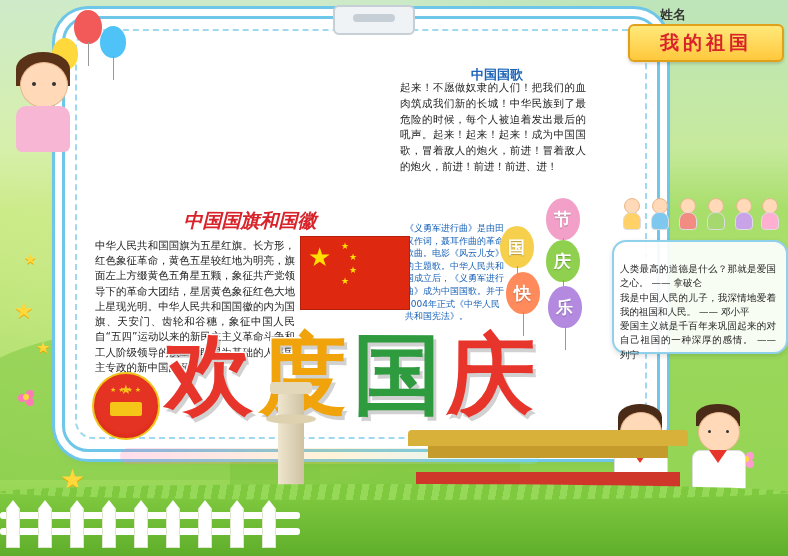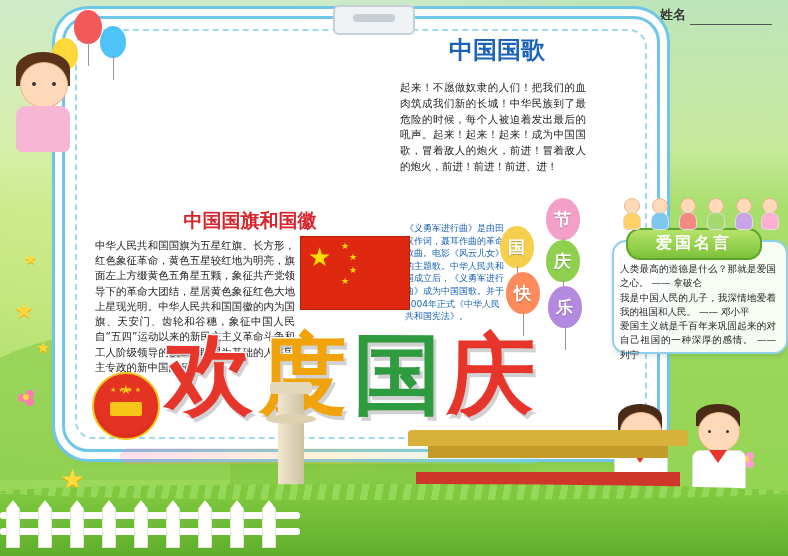--- a/index.html
+++ b/index.html
@@ -73,32 +73,32 @@
     border:2px solid #c6ced6;border-radius:6px;
   }
   .clip:after{content:"";position:absolute;left:18px;top:7px;width:42px;height:8px;background:#c6ced6;border-radius:4px;}
 
   
   .h-title{
     font-family:"DejaVu Sans","Liberation Sans",sans-serif;
     font-weight:bold;text-align:center;
   }
   .t-purple{color:#a23fa0;}
-  .t-red{color:#d8232a;}
+  .t-red{color:#d8232a;font-style:italic;}
   .t-blue{color:#1a63b8;}
   .body-text{
     font-size:10.5px;line-height:1.45;color:#222;text-align:justify;
   }
 
   #a1{position:absolute;left:100px;top:46px;width:300px;font-size:21px;}
   #a1txt{position:absolute;left:95px;top:80px;width:310px;}
   #a2{position:absolute;left:95px;top:208px;width:310px;font-size:19px;}
   #a2txt{position:absolute;left:95px;top:238px;width:200px;}
 
-  #b1{position:absolute;left:412px;top:34px;width:170px;font-size:24px;}
+  #b1{position:absolute;left:412px;top:66px;width:170px;font-size:13px;}
   #b1txt{position:absolute;left:400px;top:80px;width:186px;line-height:1.5;}
 
   #c1txt{position:absolute;left:405px;top:222px;width:100px;font-size:9px;line-height:1.4;color:#1a63b8;}
 
   
   .flag{
     position:absolute;left:300px;top:236px;width:108px;height:72px;background:#de2910;
     border:1px solid #b5200c;
   }
   .flag .s{position:absolute;color:#ffde00;line-height:1;}
@@ -299,23 +299,23 @@
   <div class="balloon" style="left:506px;top:272px;background:#ff8a5b;"></div>
   <div class="btext" style="left:514px;top:282px;">快</div>
 
   <div class="balloon" style="left:548px;top:286px;background:#b38ae0;"></div>
   <div class="btext" style="left:556px;top:296px;">乐</div>
 
   <div class="balloon" style="left:74px;top:10px;background:#f25a5a;width:28px;height:34px;"></div>
   <div class="balloon" style="left:100px;top:26px;background:#4fc3f7;width:26px;height:32px;"></div>
   <div class="balloon" style="left:52px;top:38px;background:#ffd93b;width:26px;height:32px;"></div>
 
+  <div class="rbanner">我的祖国</div>
 
   <div class="quote-box"></div>
-  <div class="quote-title">爱国名言</div>
   <div class="quote-text" style="white-space:pre-line;">人类最高的道德是什么？那就是爱国之心。 —— 拿破仑
 我是中国人民的儿子，我深情地爱着我的祖国和人民。 —— 邓小平
 爱国主义就是千百年来巩固起来的对自己祖国的一种深厚的感情。 —— 列宁</div>
 
   <div class="kid" style="left:620px;top:196px;width:160px;height:34px;">
     <div class="head" style="left:4px;top:2px;width:14px;height:14px;"></div>
     <div class="body" style="left:3px;top:16px;width:16px;height:16px;background:#ffd166;"></div>
     <div class="head" style="left:32px;top:2px;width:14px;height:14px;"></div>
     <div class="body" style="left:31px;top:16px;width:16px;height:16px;background:#7ec8f0;"></div>
     <div class="head" style="left:60px;top:2px;width:14px;height:14px;"></div>

